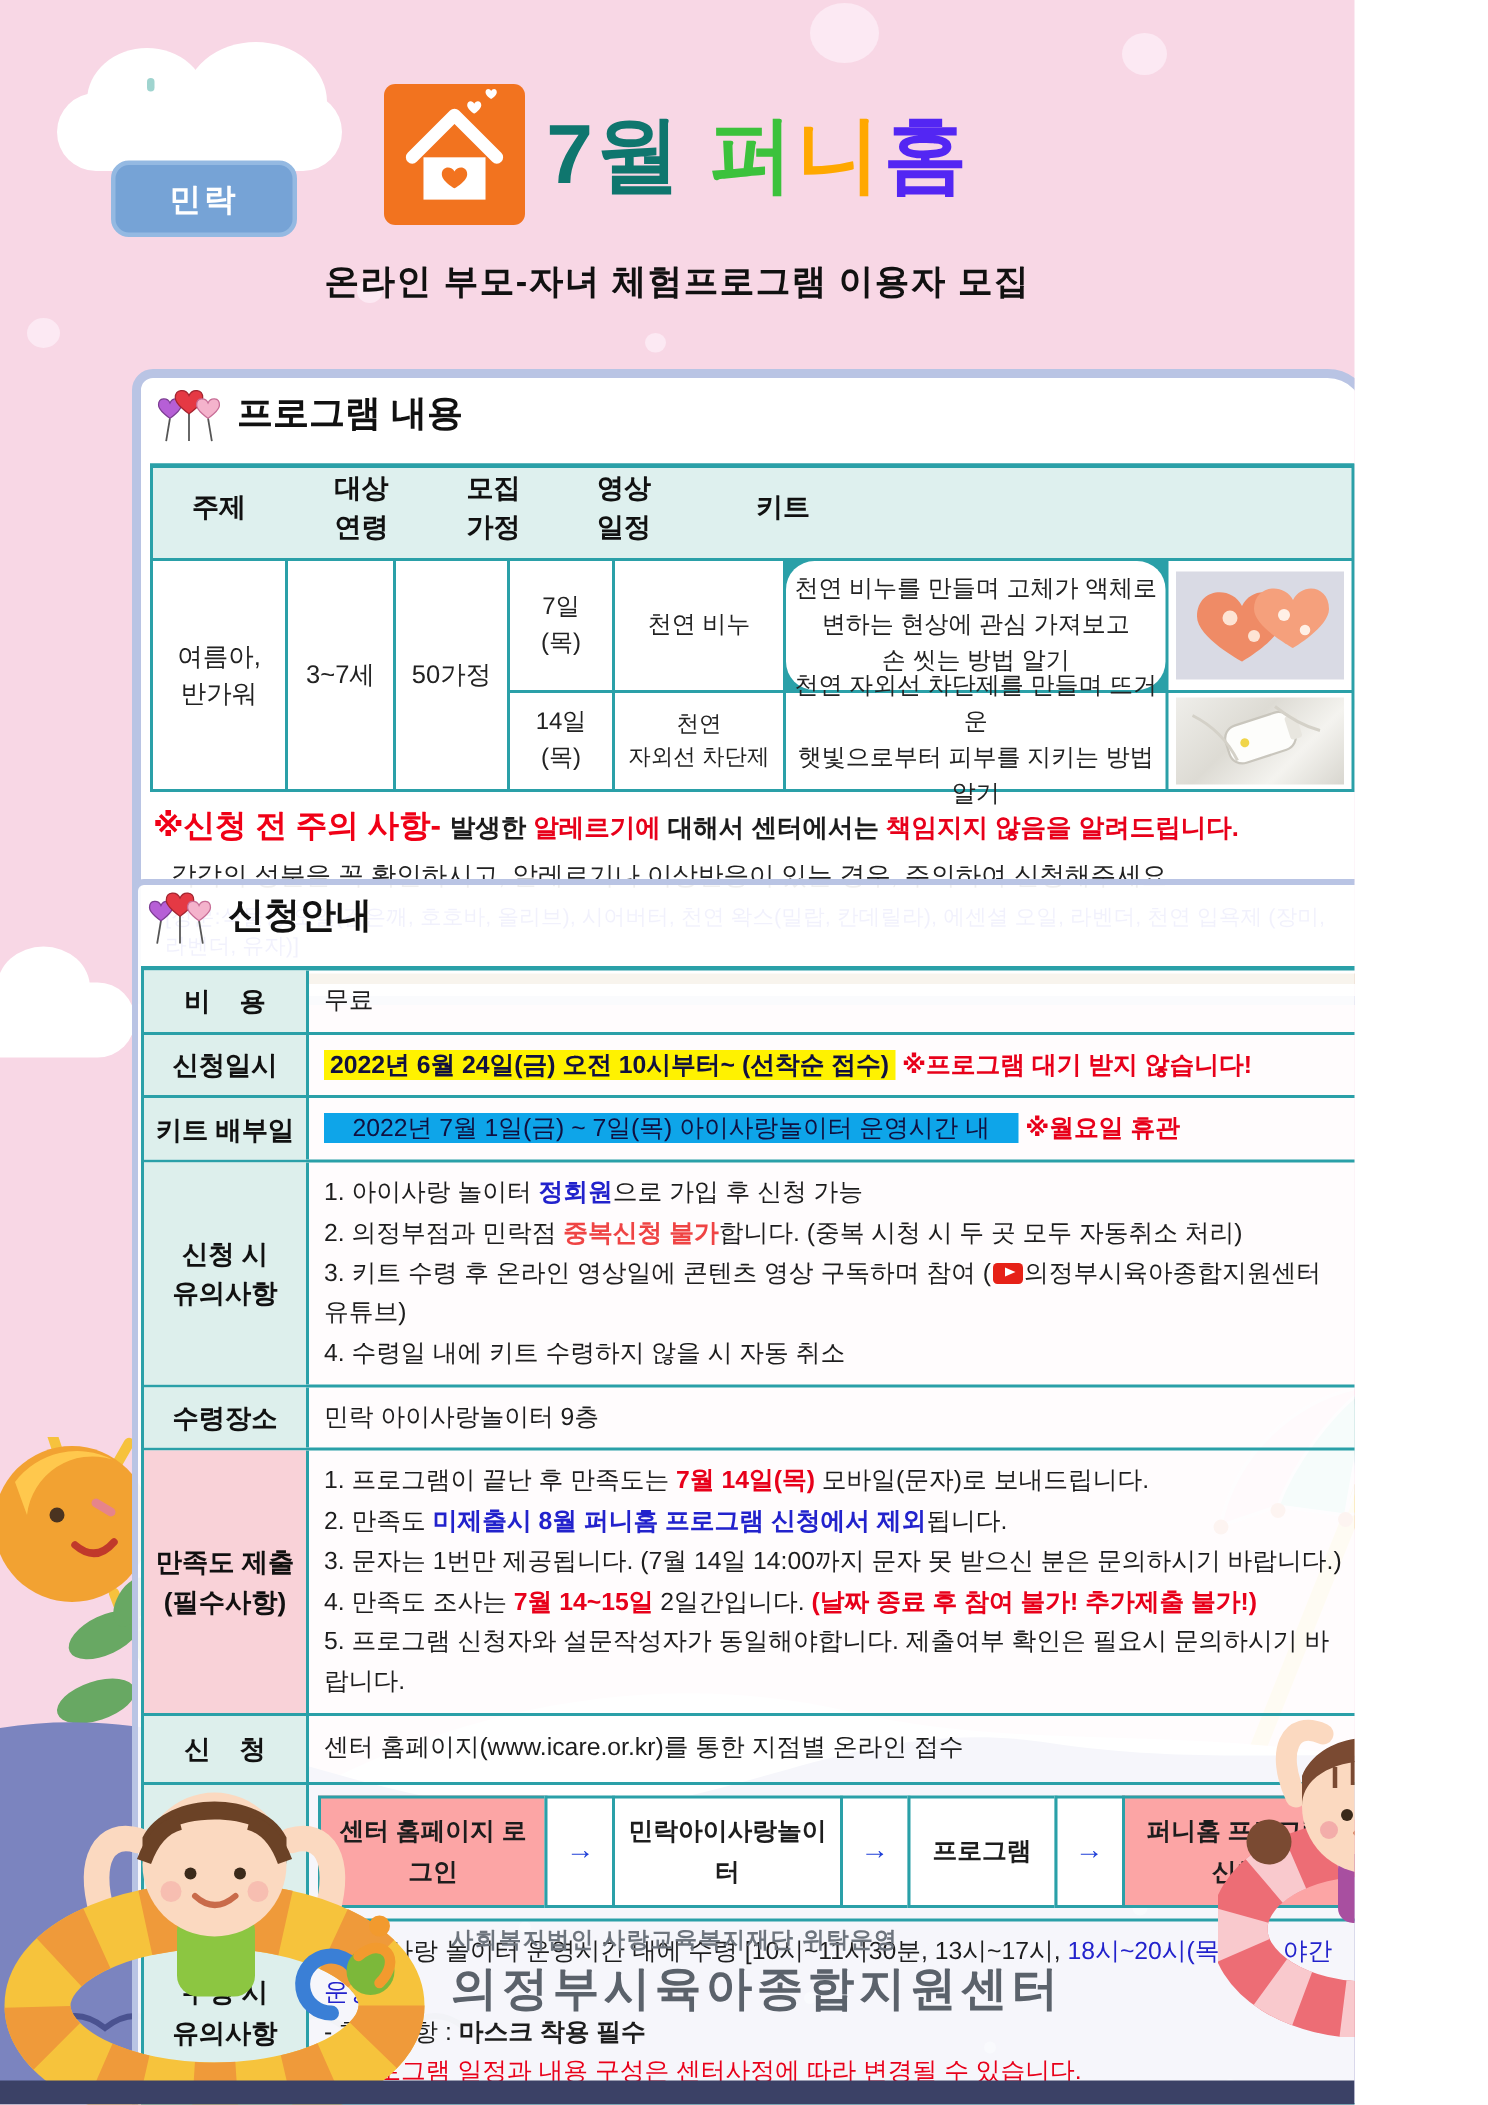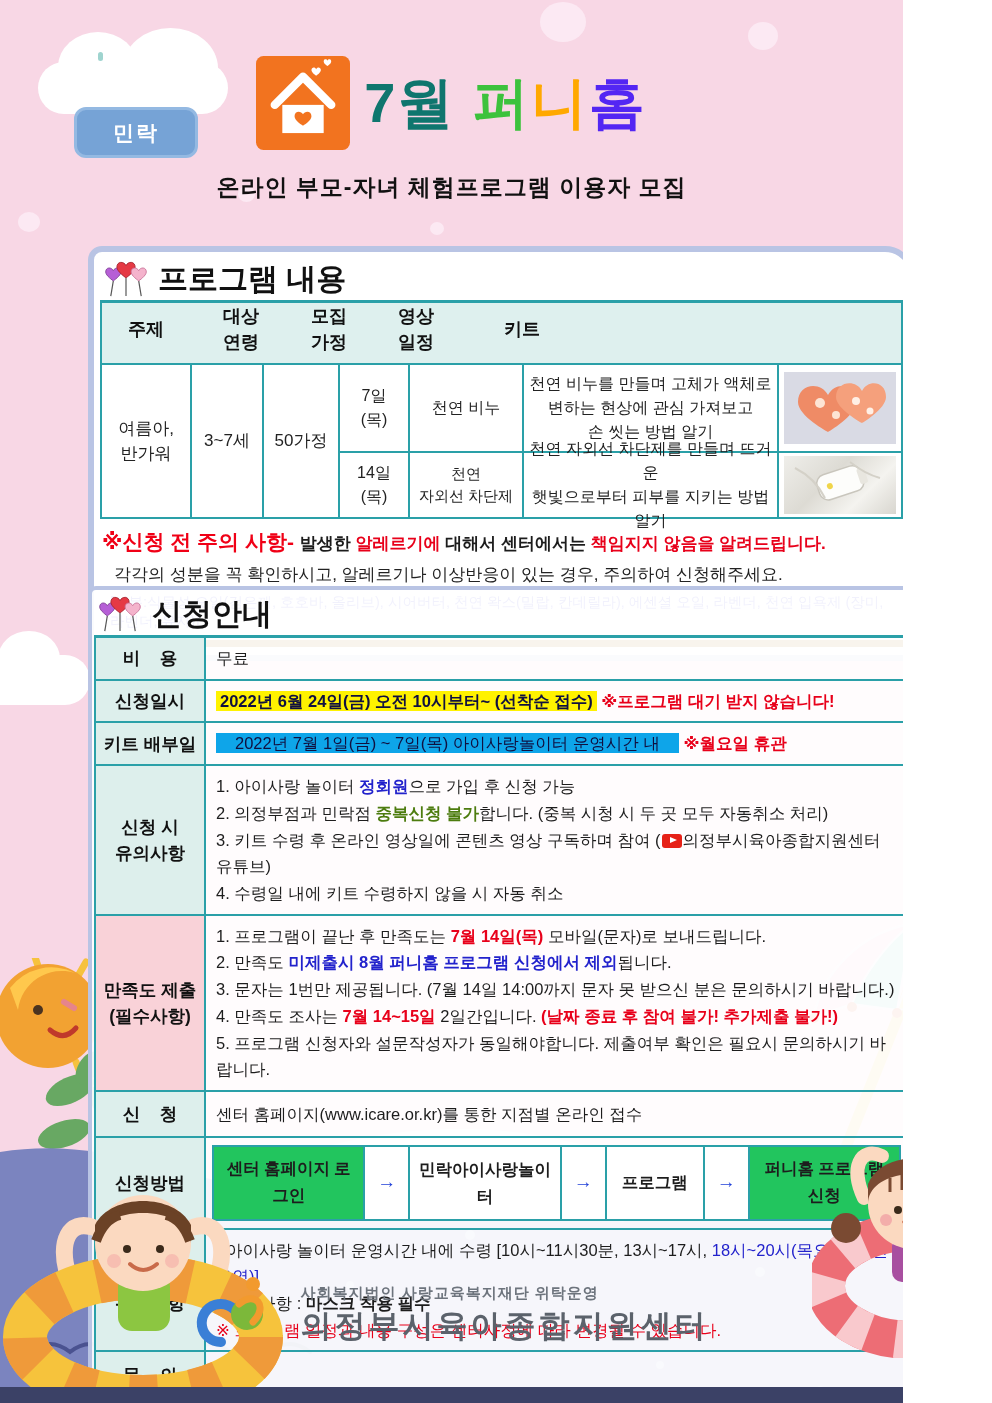--- a/index.html
+++ b/index.html
@@ -25,62 +25,62 @@
     border:3px solid #94b9e2;border-radius:12px;display:flex;align-items:center;justify-content:center;
     color:#fff;font-size:21px;font-weight:800;letter-spacing:2px;}
   .titlerow{position:absolute;z-index:2;top:56px;left:0;width:100%;display:flex;justify-content:center;align-items:center;gap:14px;}
   .house{width:94px;height:94px;}
   .bigtitle{font-size:56px;font-weight:900;letter-spacing:2px;line-height:1;}
   .subtitle{position:absolute;z-index:2;top:172px;left:0;width:100%;text-align:center;
     font-size:23px;font-weight:800;letter-spacing:1px;color:#111;}
   
   .card1{position:absolute;z-index:2;left:88px;top:246px;width:827px;background:#fff;
     border:6px solid #b9c4e4;border-radius:14px 30px 8px 8px;padding:5px 6px 6px;box-sizing:border-box;}
-  .sechead{display:flex;align-items:center;gap:10px;padding:2px 0 0 4px;font-size:30px;font-weight:900;color:#111;}
+  .sechead{display:flex;gap:10px;padding:2px 0 12px 4px;font-size:24px;font-weight:900;color:#111;}
   .balloons{width:44px;height:38px;flex:0 0 auto;}
   
   .t1{display:grid;grid-template-columns:88px 70px 74px 68px 112px 1fr 122px;
     grid-template-rows:60px 86px 64px;gap:2px;background:#2aa0a8;border:2px solid #2aa0a8;border-top-width:3px;}
   .t1 .hrow{grid-column:1/-1;grid-row:1;background:#def0ee;display:grid;
     grid-template-columns:88px 70px 74px 68px 112px 1fr 122px;gap:16px;}
   .t1 .hc{display:flex;align-items:center;justify-content:center;font-weight:800;font-size:18px;
     white-space:pre-wrap;text-align:center;line-height:1.45;color:#111;}
   .t1 .c{background:#fff;display:flex;align-items:center;justify-content:center;text-align:center;
     font-size:16px;line-height:1.5;white-space:pre-wrap;padding:2px 3px;color:#222;font-weight:500;}
   .t1 .span2{grid-row:2/4;}
   
   .caution{padding:8px 4px 9px 2px;border-bottom:7px solid #a16207;margin-bottom:2px;}
   .caut1{font-size:17px;font-weight:600;line-height:1.4;}
   .caut-title{color:#f00016;font-size:21px;font-weight:900;}
   .caut2{font-size:17px;font-weight:500;margin:7px 0 7px 12px;color:#222;}
   .caut3{font-size:14.5px;font-weight:500;color:#4343d6;margin-left:8px;}
   .red{color:#e8001a;}
   .blue{color:#2222cc;margin-top:32px;}
-  .orange{color:#4d7c0f;}
+  .orange{color:#ef4444;}
   .b{font-weight:800;}
   
   .card2{position:absolute;z-index:2;left:88px;top:586px;width:827px;background:rgba(255,255,255,0.93);
     border:4px solid #b9c4e4;border-radius:8px;box-sizing:border-box;padding:2px 2px 0;}
   .t2{border:2px solid #2aa0a8;border-top-width:3px;border-bottom-width:3px;margin-bottom:3px;}
   .t2row{display:flex;border-top:2px solid #2aa0a8;}
   .t2row:first-child{border-top:none;}
   .t2lbl{flex:0 0 104px;background:#ddefec;border-right:2px solid #2aa0a8;display:flex;align-items:center;
     justify-content:center;text-align:center;font-weight:800;font-size:17.5px;white-space:pre-wrap;
     line-height:1.5;padding:6px 2px;color:#111;}
   .t2lbl.pink{background:#f9d2d8;}
   .t2val{flex:1;padding:7px 10px;font-size:16.5px;line-height:1.62;color:#1d1d1d;font-weight:500;
     display:flex;flex-direction:column;justify-content:center;}
   .hl-y{background:#fff200;font-weight:800;color:#101040;padding:1px 4px;}
   .hl-g{background:#0ea5e9;font-weight:400;color:#101040;padding:1px 19px;}
   .note{font-weight:800;}
   .steps{display:flex;align-items:stretch;}
   .step{border:2px solid #2aa0a8;display:flex;align-items:center;justify-content:center;text-align:center;
     font-weight:800;font-size:16.5px;padding:9px 8px;background:#fff;margin-left:-2px;}
   .step:first-child{margin-left:0;}
-  .step.green{background:#22c55e;font-family:Liberation Serif, serif;}
+  .step.green{background:#fca5a5;}
   .arr{border:2px solid #2aa0a8;margin-left:-2px;display:flex;align-items:center;justify-content:center;
     padding:0 12px;color:#1f3fd8;font-weight:900;font-size:19px;background:#fff;}
   .yt{display:inline-block;width:20px;height:14px;background:#e62117;border-radius:3px;position:relative;vertical-align:-2px;margin:0 1px;}
   .yt:after{content:"";position:absolute;left:8px;top:3.5px;border-left:7px solid #fff;border-top:3.5px solid transparent;border-bottom:3.5px solid transparent;}
   
   .kit1{width:112px;height:72px;background:#d9dae4;display:flex;align-items:center;justify-content:center;}
   .kit2{width:112px;height:58px;background:linear-gradient(135deg,#efeeea 0%,#dddbd4 40%,#f4f3ef 70%,#d8d6cf 100%);
     display:flex;align-items:center;justify-content:center;}
   
   .footer{position:absolute;z-index:3;top:1272px;left:0;width:100%;display:flex;justify-content:center;align-items:center;gap:20px;}
@@ -232,21 +232,21 @@
         <div class="hc">키트</div>
         <div class="hc" style="grid-column:5/7;">내용</div>
       </div>
       <div class="c span2" style="grid-column:1;font-size:17px;">여름아,
 반가워</div>
       <div class="c span2" style="grid-column:2;font-size:17px;">3~7세</div>
       <div class="c span2" style="grid-column:3;font-size:17px;">50가정</div>
       <div class="c" style="grid-column:4;grid-row:2;">7일
 (목)</div>
       <div class="c" style="grid-column:5;grid-row:2;">천연 비누</div>
-      <div class="c" style="grid-column:6;grid-row:2;">천연 비누를 만들며 고체가 액체로
+      <div class="c" style="grid-column:6;grid-row:2;border-radius:19px;">천연 비누를 만들며 고체가 액체로
 변하는 현상에 관심 가져보고
 손 씻는 방법 알기</div>
       <div class="c" style="grid-column:7;grid-row:2;">
         <div class="kit1">
           <svg width="100" height="62" viewBox="0 0 100 62">
             <path d="M38,18 c-7,-14 -30,-12 -30,7 c0,14 30,30 30,30 c0,0 28,-16 28,-30 c0,-19 -21,-21 -28,-7 Z" fill="#ef8b66"></path>
             <path d="M72,14 c-6,-12 -26,-10 -26,6 c0,12 26,26 26,26 c0,0 24,-14 24,-26 c0,-16 -18,-18 -24,-6 Z" fill="#f5a07c"></path>
             <circle cx="30" cy="26" r="5" fill="#fde4d4"></circle>
               <circle cx="46" cy="38" r="4" fill="#fde4d4"></circle>
             <circle cx="66" cy="24" r="4" fill="#fff0e6"></circle>
@@ -325,20 +325,26 @@
         <div class="t2lbl">신청 시
 유의사항</div>
         <div class="t2val">
           <div><span>1. 아이사랑 놀이터 </span><span class="blue b">정회원</span><span>으로 가입 후 신청 가능</span></div>
           <div><span>2. 의정부점과 민락점 </span><span class="orange b">중복신청 불가</span><span>합니다. (중복 시청 시 두 곳 모두 자동취소 처리)</span></div>
           <div><span>3. 키트 수령 후 온라인 영상일에 콘텐츠 영상 구독하며 참여 (</span><span class="yt"></span><span>의정부시육아종합지원센터 유튜브)</span></div>
           <div>4. 수령일 내에 키트 수령하지 않을 시 자동 취소</div>
         </div>
       </div>
 
+      <div class="t2row">
+        <div class="t2lbl">수령장소</div>
+        <div class="t2val">
+            <div><span>민락 아이사랑놀이터 9층</span></div>
+          </div>
+      </div>
 
       <div class="t2row">
         <div class="t2lbl pink">만족도 제출
 (필수사항)</div>
         <div class="t2val">
           <div><span>1. 프로그램이 끝난 후 만족도는 </span><span class="red b">7월 14일(목)</span><span> 모바일(문자)로 보내드립니다.</span></div>
           <div><span>2. 만족도 </span><span class="blue b">미제출시 8월 퍼니홈 프로그램 신청에서 제외</span><span>됩니다.</span></div>
           <div>3. 문자는 1번만 제공됩니다. (7월 14일 14:00까지 문자 못 받으신 분은 문의하시기 바랍니다.)</div>
           <div><span>4. 만족도 조사는 </span><span class="red b">7월 14~15일</span><span> 2일간입니다. </span><span class="red b">(날짜 종료 후 참여 불가! 추가제출 불가!)</span></div>
           <div>5. 프로그램 신청자와 설문작성자가 동일해야합니다. 제출여부 확인은 필요시 문의하시기 바랍니다.</div>

